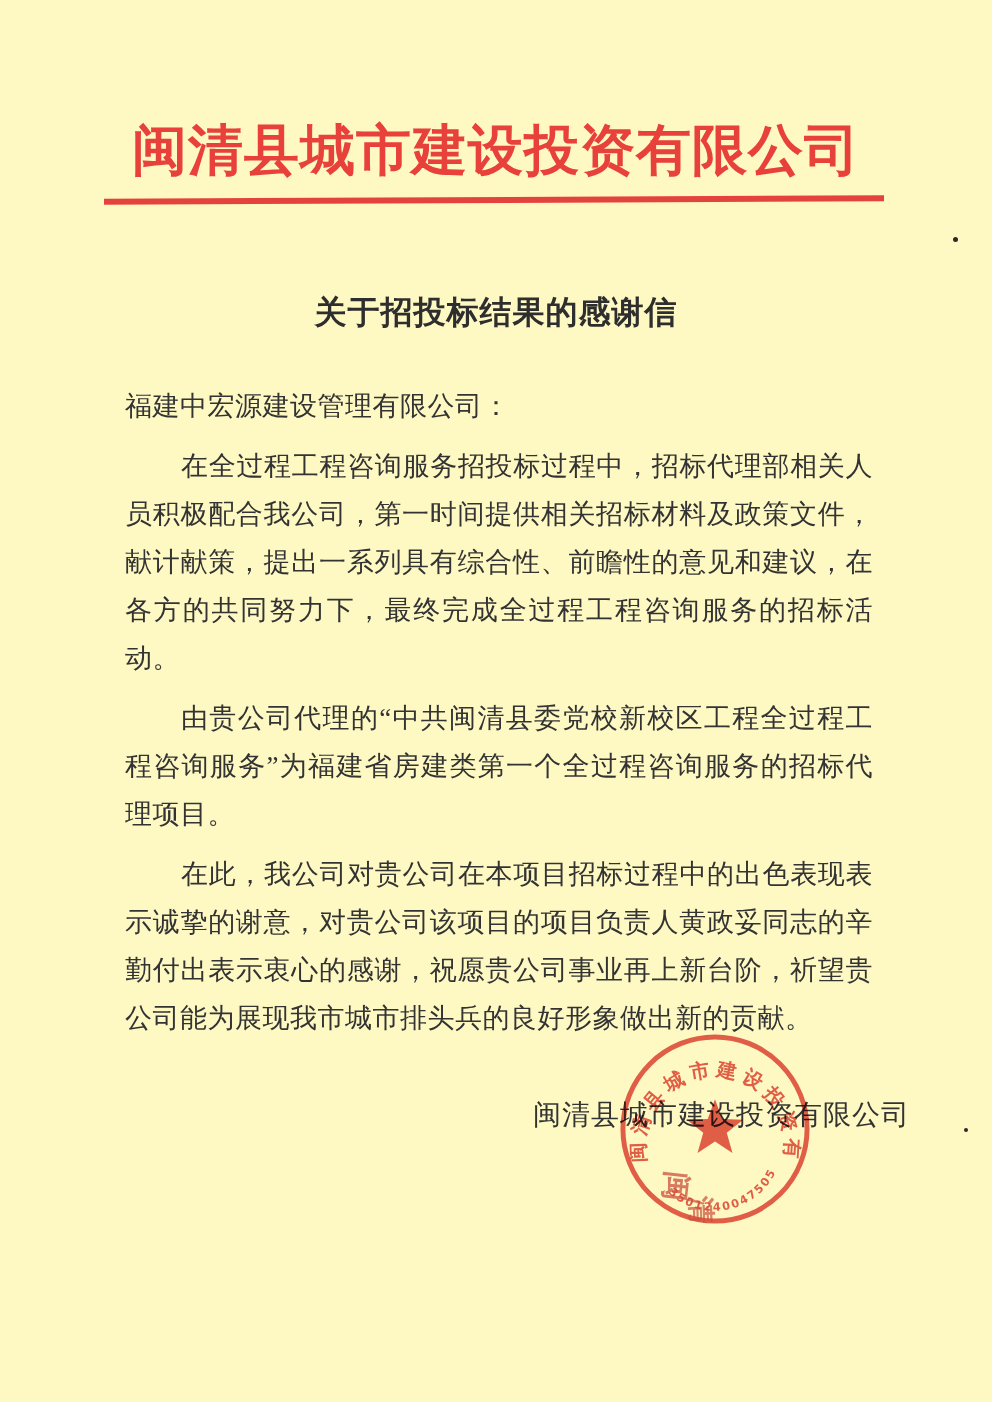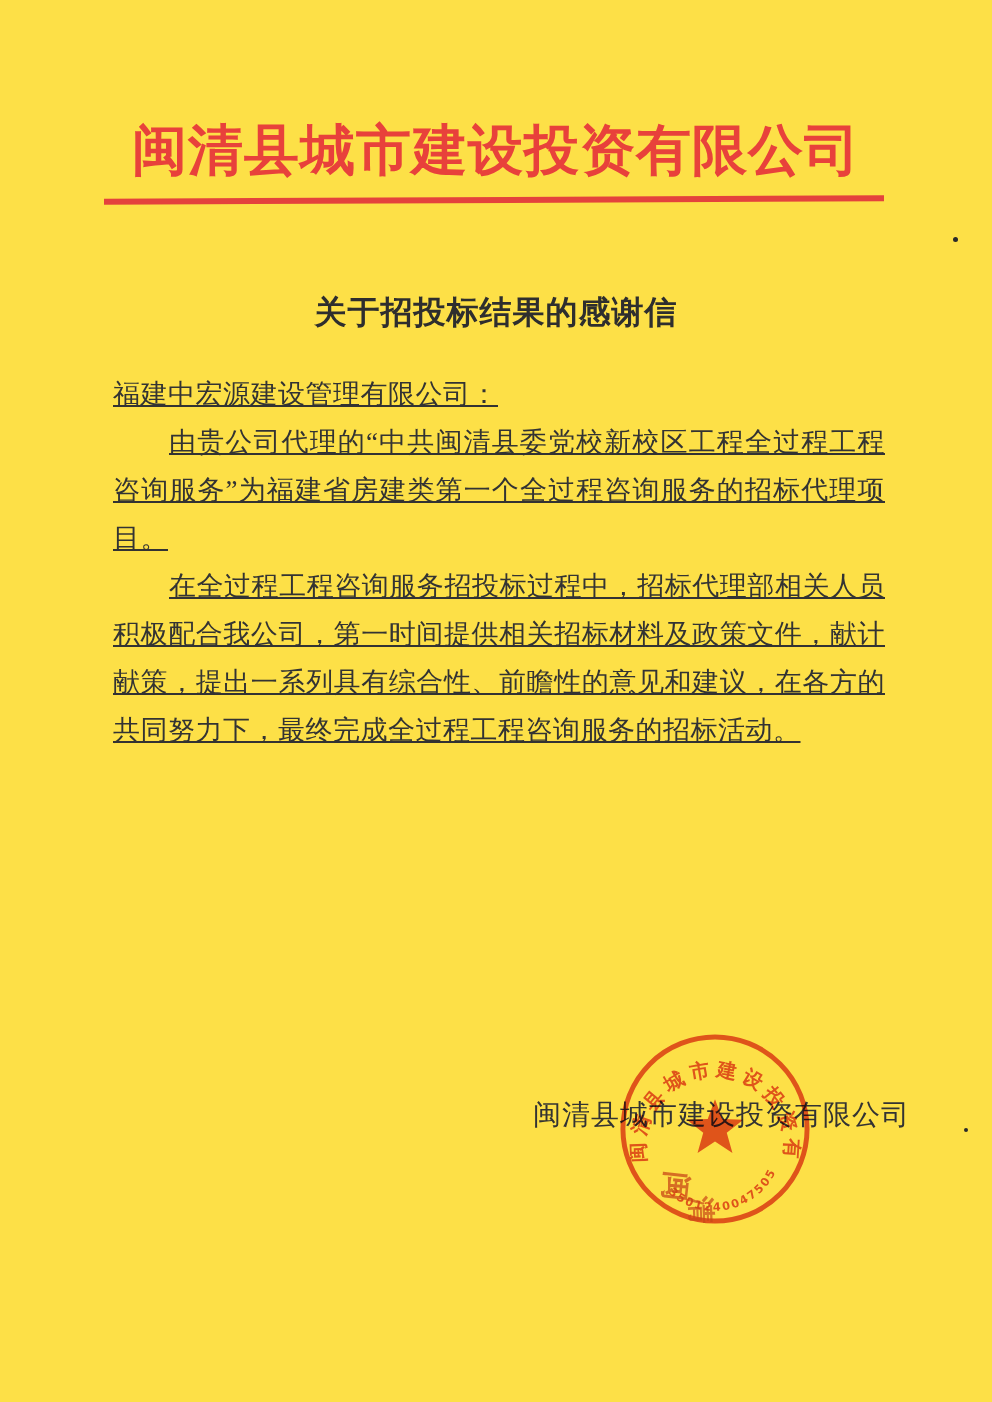--- a/index.html
+++ b/index.html
@@ -1,21 +1,21 @@
 <!DOCTYPE html>
 <html><head>
 <meta charset="utf-8">
 <style>
   * { margin: 0; padding: 0; box-sizing: border-box; }
   html, body { background: #ffffff; }
   .page {
     position: relative;
     width: 992px;
     height: 1402px;
-    background: #fde047;
+    background: #fef9c3;
     overflow: hidden;
     font-family: "Liberation Serif", "DejaVu Serif", serif;
   }
   .letterhead {
     position: absolute;
     top: 114px;
     left: 0;
     width: 100%;
     text-align: center;
     font-size: 55px;
@@ -49,21 +49,21 @@
     position: absolute;
     top: 370px;
     left: 113px;
     width: 772px;
     font-size: 27px;
     line-height: 48px;
     letter-spacing: 0.5px;
     color: #333333;
     text-align: justify;
   }
-  .letter-body p { margin: 0; text-decoration: underline; }
+  .letter-body p { margin: 12px; }
   .letter-body p.indent { text-indent: 56px; }
   .sig-company {
     position: absolute;
     top: 1096px;
     left: 533px;
     font-size: 28px;
     letter-spacing: 1px;
     color: #333333;
   }
   .sig-date {
@@ -100,22 +100,23 @@
 <div class="page">
 
   <div class="letterhead">闽清县城市建设投资有限公司</div>
 
   <div class="red-rule"></div>
 
   <div class="doc-title">关于招投标结果的感谢信</div>
 
   <div class="letter-body">
     <p>福建中宏源建设管理有限公司：</p>
+    <p class="indent">在全过程工程咨询服务招投标过程中，招标代理部相关人员积极配合我公司，第一时间提供相关招标材料及政策文件，献计献策，提出一系列具有综合性、前瞻性的意见和建议，在各方的共同努力下，最终完成全过程工程咨询服务的招标活动。</p>
     <p class="indent">由贵公司代理的“中共闽清县委党校新校区工程全过程工程咨询服务”为福建省房建类第一个全过程咨询服务的招标代理项目。</p>
-    <p class="indent">在全过程工程咨询服务招投标过程中，招标代理部相关人员积极配合我公司，第一时间提供相关招标材料及政策文件，献计献策，提出一系列具有综合性、前瞻性的意见和建议，在各方的共同努力下，最终完成全过程工程咨询服务的招标活动。</p>
+    <p class="indent">在此，我公司对贵公司在本项目招标过程中的出色表现表示诚挚的谢意，对贵公司该项目的项目负责人黄政妥同志的辛勤付出表示衷心的感谢，祝愿贵公司事业再上新台阶，祈望贵公司能为展现我市城市排头兵的良好形象做出新的贡献。</p>
   </div>
 
   <div class="sig-company">闽清县城市建设投资有限公司</div>
 
 
   <svg class="seal" viewBox="0 0 200 200" xmlns="http://www.w3.org/2000/svg">
     <defs>
       <path id="sealTopArc" d="M 32,138 A 71,71 0 1 1 170,130" fill="none"></path>
       <path id="sealBottomArc" d="M 48,160 A 69,69 0 0 0 168,118" fill="none"></path>
     </defs>

